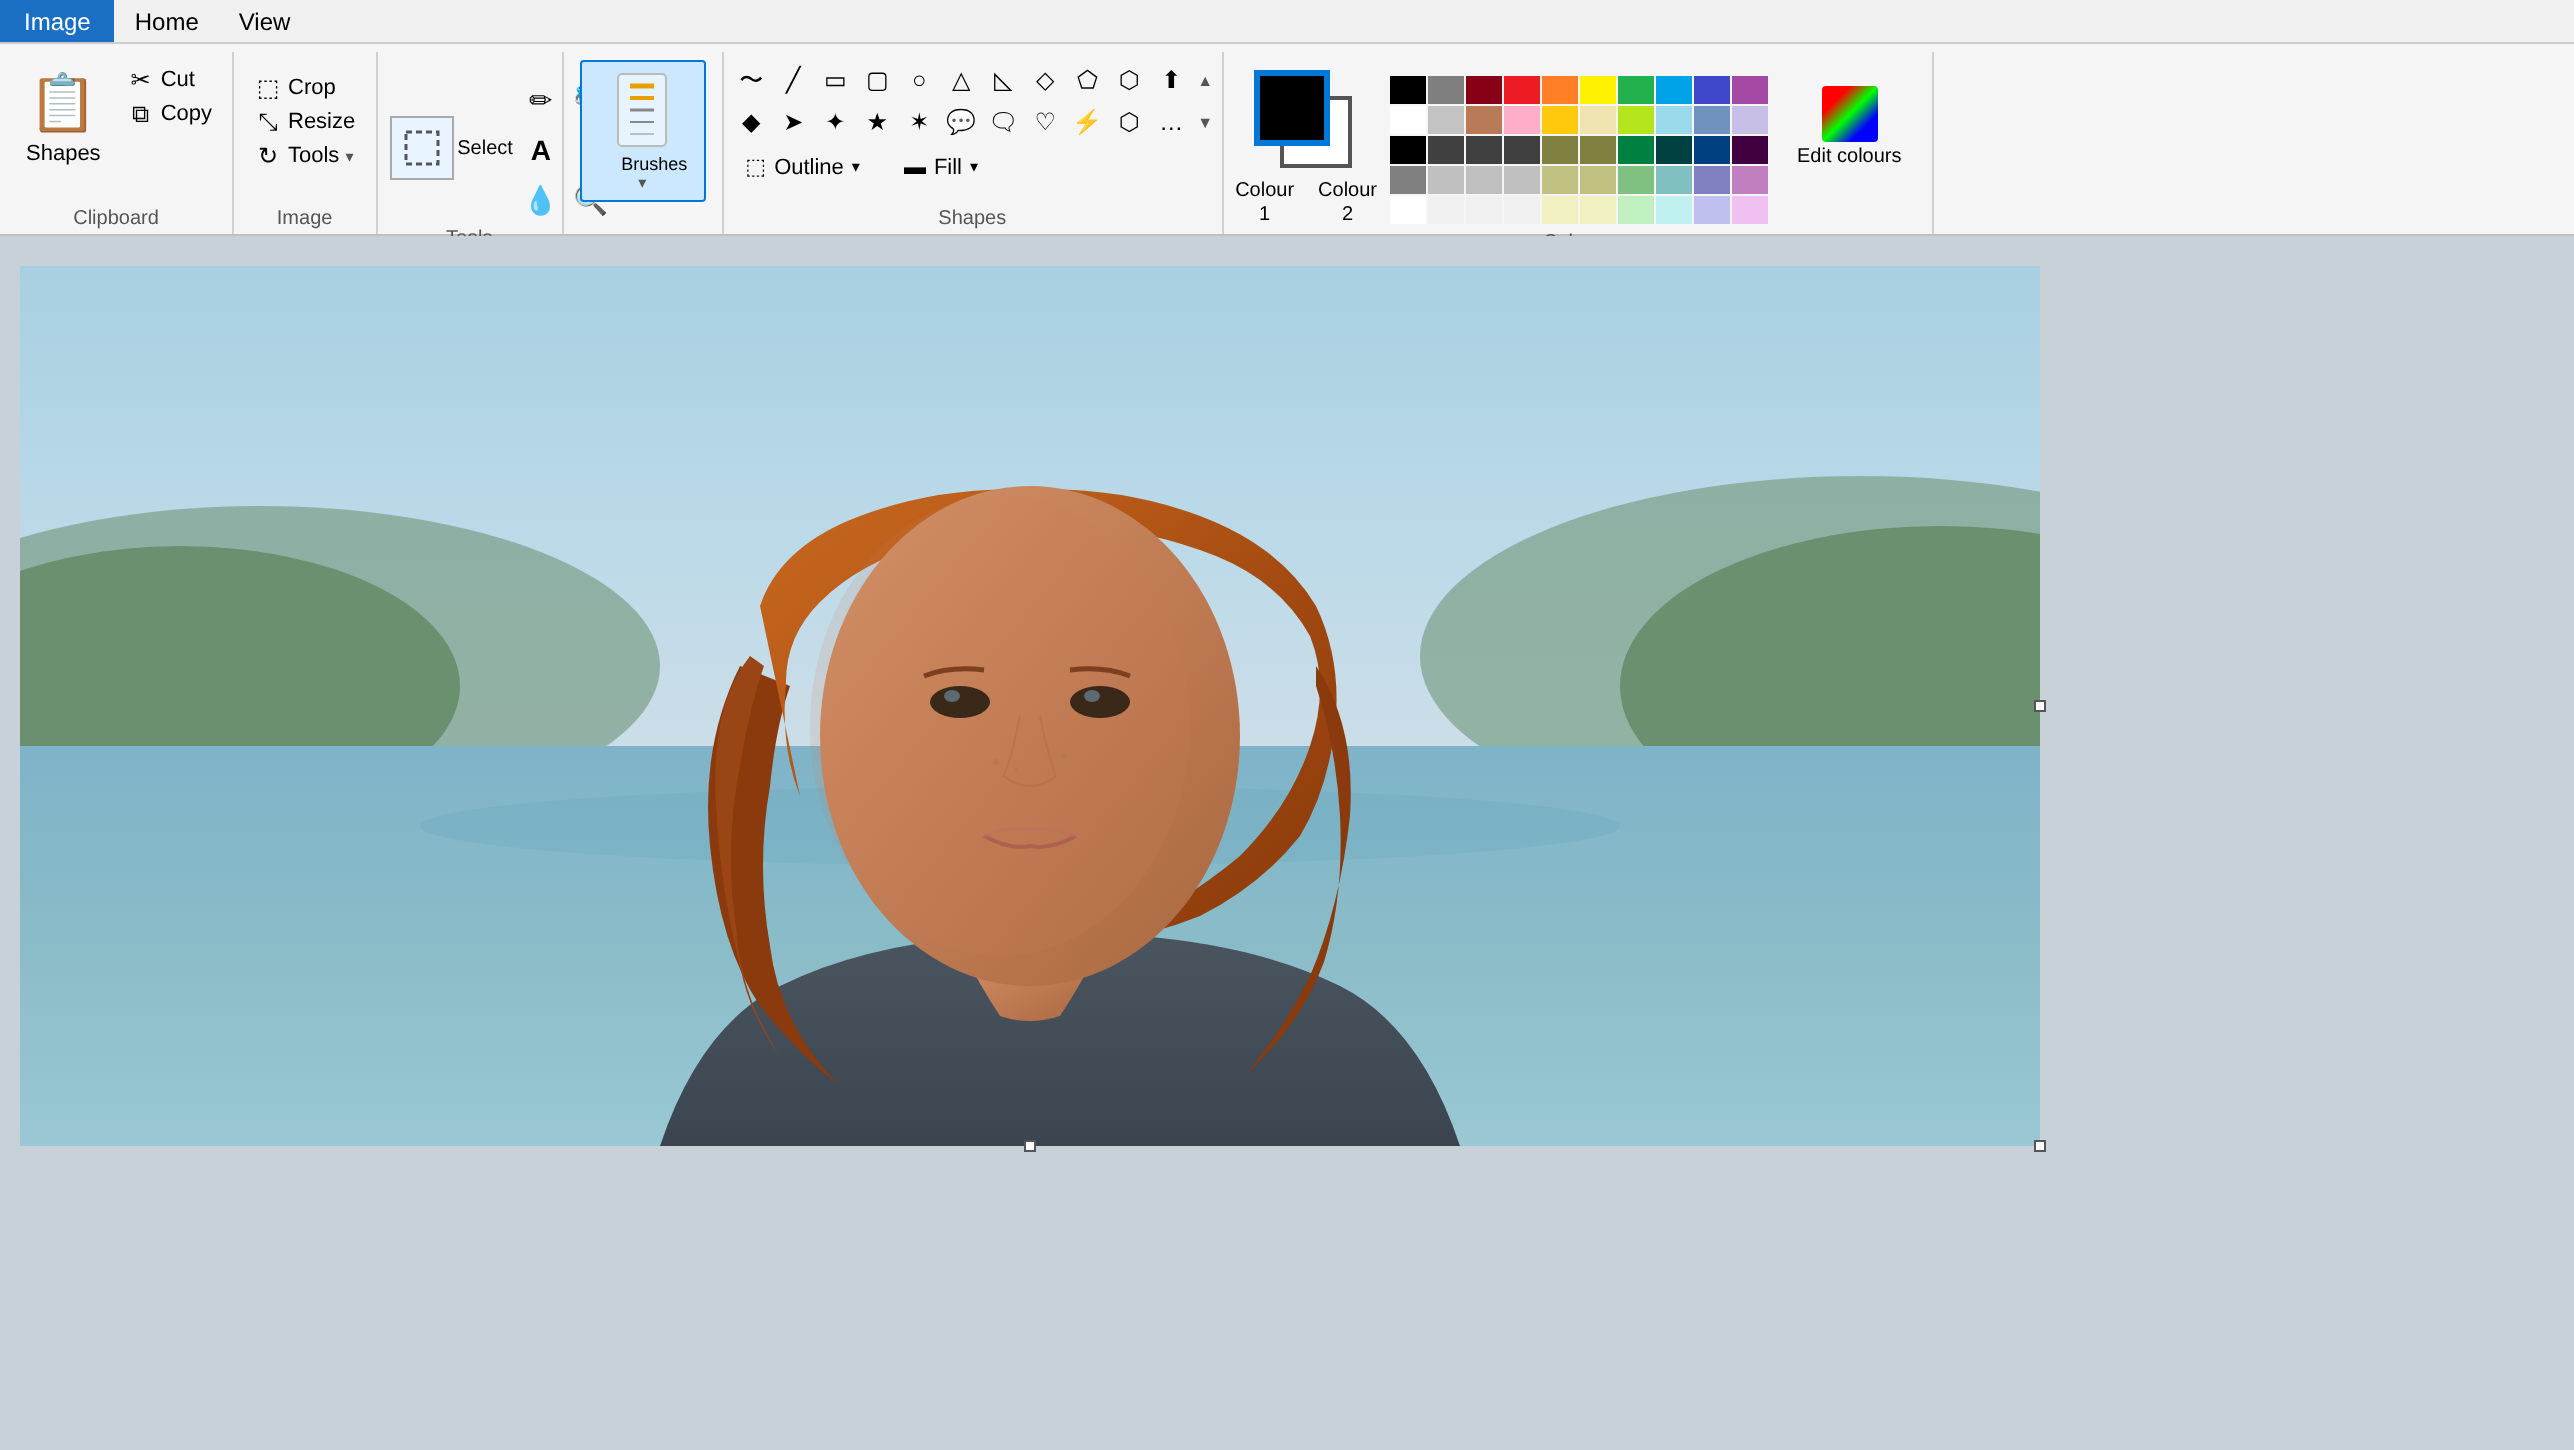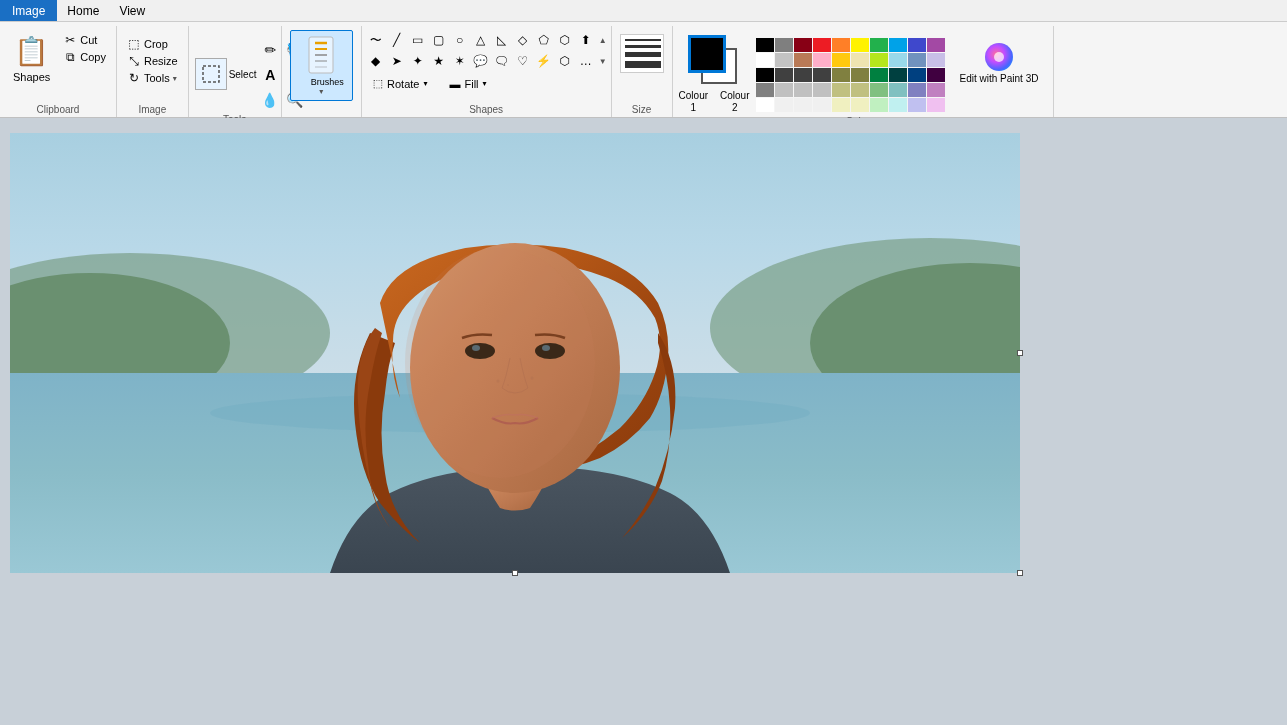--- a/index.html
+++ b/index.html
@@ -400,44 +400,33 @@
         <div class="shape-btn">⚡</div>
         <div class="shape-btn">⬡</div>
         <div class="shape-btn">…</div>
         <div class="shapes-scroll">
           <div class="scroll-arrow">▼</div>
         </div>
       </div>
       <div class="shapes-row" style="gap:8px;margin-top:2px;">
         <div class="dropdown-btn">
           <span style="font-size:11px;">⬚</span>
-          <span>Rotate</span>
+          <span>Outline</span>
           <span style="font-size:8px;">▾</span>
         </div>
         <div class="dropdown-btn">
           <span style="font-size:11px;">▬</span>
           <span>Fill</span>
           <span style="font-size:8px;">▾</span>
         </div>
       </div>
     </div>
     <div class="ribbon-group-label">Shapes</div>
   </div>
 
-  <div class="ribbon-group" style="padding:4px 8px 0 8px;">
-    <div class="ribbon-group-content" style="flex-direction:column;align-items:center;gap:4px;padding-top:4px;">
-      <div style="display:flex;flex-direction:column;gap:4px;padding:4px;border:1px solid #ccc;background:white;width:44px;">
-        <div class="size-line-1"></div>
-        <div class="size-line-2"></div>
-        <div class="size-line-3"></div>
-        <div class="size-line-4"></div>
-      </div>
-    </div>
-    <div class="ribbon-group-label" style="margin-top:auto;">Size</div>
-  </div>
 
   <div class="ribbon-group colours-group" style="padding:4px 6px 0 6px;">
     <div class="ribbon-group-content" style="gap:6px;align-items:flex-start;flex-direction:row;">
 
       <div style="display:flex;flex-direction:column;align-items:center;gap:2px;">
         <div style="position:relative;width:54px;height:54px;">
 
           <div style="position:absolute;top:14px;left:14px;width:36px;height:36px;background:#ffffff;border:2px solid #555;cursor:pointer;"></div>
 
           <div style="position:absolute;top:2px;left:2px;width:36px;height:36px;background:#000000;border:2px solid #0078d7;outline:1px solid #0078d7;cursor:pointer;"></div>
@@ -496,23 +485,23 @@
           <div class="colour-cell" style="background: rgb(240, 240, 192);"></div>
           <div class="colour-cell" style="background: rgb(240, 240, 192);"></div>
           <div class="colour-cell" style="background: rgb(192, 240, 192);"></div>
           <div class="colour-cell" style="background: rgb(192, 240, 240);"></div>
           <div class="colour-cell" style="background: rgb(192, 192, 240);"></div>
           <div class="colour-cell" style="background: rgb(240, 192, 240);"></div>
         </div>
 
       <div style="display:flex;flex-direction:column;align-items:center;gap:4px;padding-top:4px;">
         <div class="edit-btn">
-          <div class="paint3d-icon"></div>
-          <span style="font-size:10px;text-align:center;line-height:1.2;">Edit with
-Paint 3D</span>
+          <div class="edit-colours-icon"></div>
+          <span style="font-size:10px;text-align:center;line-height:1.2;">Edit
+colours</span>
         </div>
       </div>
     </div>
     <div class="ribbon-group-label">Colours</div>
   </div>
 
 </div>
 
 <div class="canvas-area">
   <div class="image-container">

